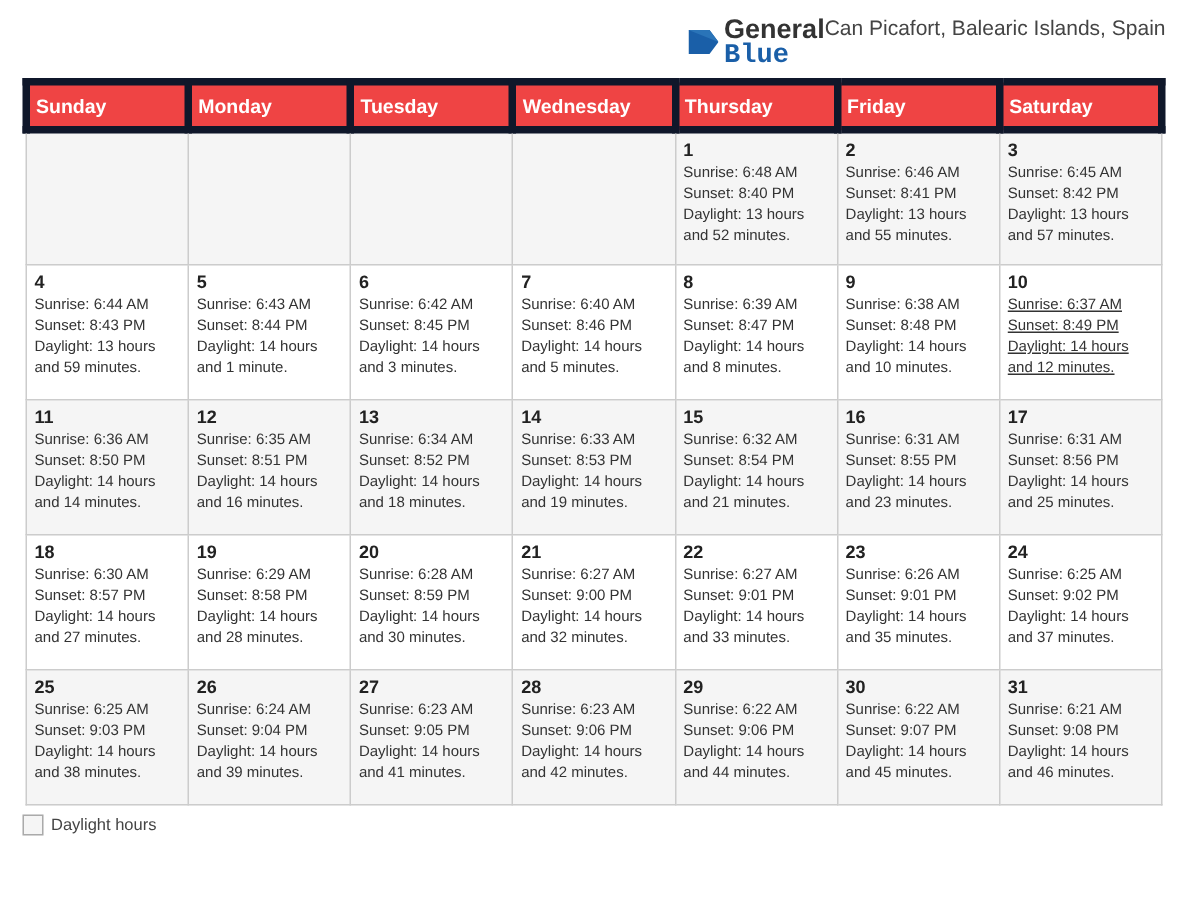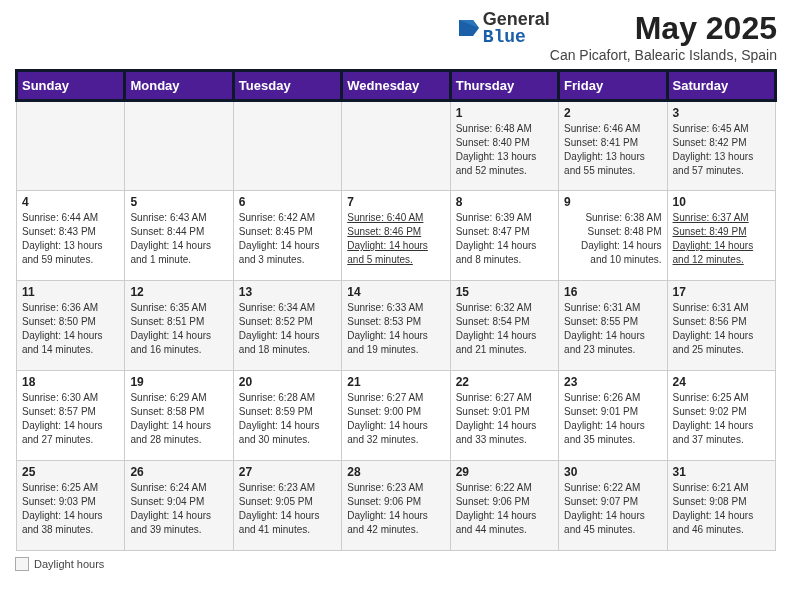--- a/index.html
+++ b/index.html
@@ -51,27 +51,27 @@
     }
     .subtitle {
       font-size: 14px;
       color: #444;
     }
     table {
       width: 100%;
       border-collapse: collapse;
     }
     thead tr th {
-      background-color: #4c1d95;
+      background-color: #ef4444;
       color: #fff;
       font-size: 13px;
       font-weight: bold;
       padding: 6px 4px;
       text-align: left;
-      border: 3px solid #0f172a;
+      border: 5px solid #0f172a;
       margin-top: 48px;
     }
     tbody tr td {
       border: 1px solid #ccc;
       vertical-align: top;
       padding: 4px 5px;
       font-size: 10.5px;
       color: #222;
       min-height: 80px;
       height: 90px;
@@ -121,21 +121,20 @@
     <svg class="logo-icon" viewBox="0 0 20 24" xmlns="http://www.w3.org/2000/svg">
       <polygon points="0,4 14,4 20,12 14,20 0,20" fill="#1a5fa8"></polygon>
       <polygon points="0,4 14,4 20,12" fill="#2a74b8"></polygon>
     </svg>
     <div class="logo-text">
       <span class="logo-general">General</span>
       <span class="logo-blue">Blue</span>
     </div>
   </div>
   <div class="title-block">
-    <div class="main-title">May 2025</div>
     <div class="subtitle">Can Picafort, Balearic Islands, Spain</div>
   </div>
 </div>
 
 <table>
   <thead>
     <tr id="header-row">
         <th>Sunday</th>
         <th>Monday</th>
         <th>Tuesday</th>
@@ -190,35 +189,35 @@
         </td>
         <td>
           <span class="day-num">6</span>
           <div class="day-info" style="white-space: pre-line;">Sunrise: 6:42 AM
 Sunset: 8:45 PM
 Daylight: 14 hours
 and 3 minutes.</div>
         </td>
         <td>
           <span class="day-num">7</span>
-          <div class="day-info" style="white-space: pre-line; text-decoration: underline;">Sunrise: 6:40 AM
+          <div class="day-info" style="white-space: pre-line;">Sunrise: 6:40 AM
 Sunset: 8:46 PM
 Daylight: 14 hours
 and 5 minutes.</div>
         </td>
         <td>
           <span class="day-num">8</span>
           <div class="day-info" style="white-space: pre-line;">Sunrise: 6:39 AM
 Sunset: 8:47 PM
 Daylight: 14 hours
 and 8 minutes.</div>
         </td>
         <td>
           <span class="day-num">9</span>
-          <div class="day-info" style="white-space: pre-line; text-align: right;">Sunrise: 6:38 AM
+          <div class="day-info" style="white-space: pre-line;">Sunrise: 6:38 AM
 Sunset: 8:48 PM
 Daylight: 14 hours
 and 10 minutes.</div>
         </td>
         <td>
           <span class="day-num">10</span>
           <div class="day-info" style="white-space: pre-line; text-decoration: underline;">Sunrise: 6:37 AM
 Sunset: 8:49 PM
 Daylight: 14 hours
 and 12 minutes.</div>

